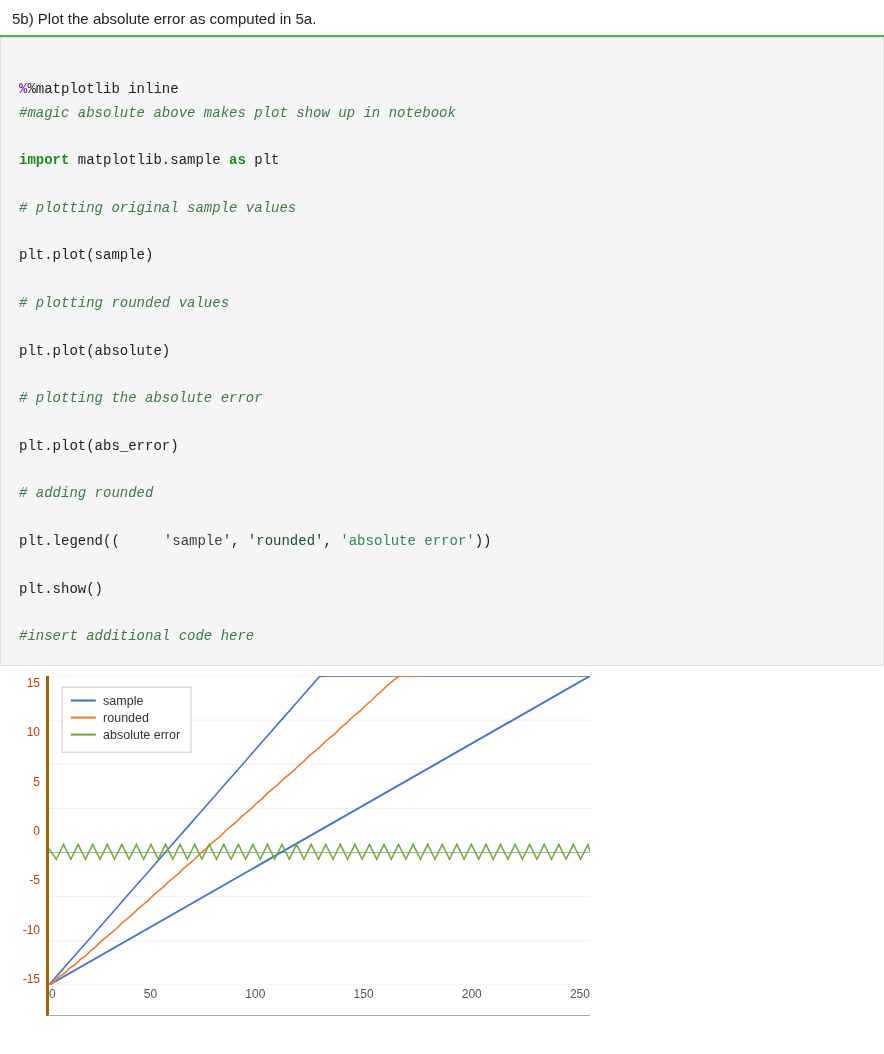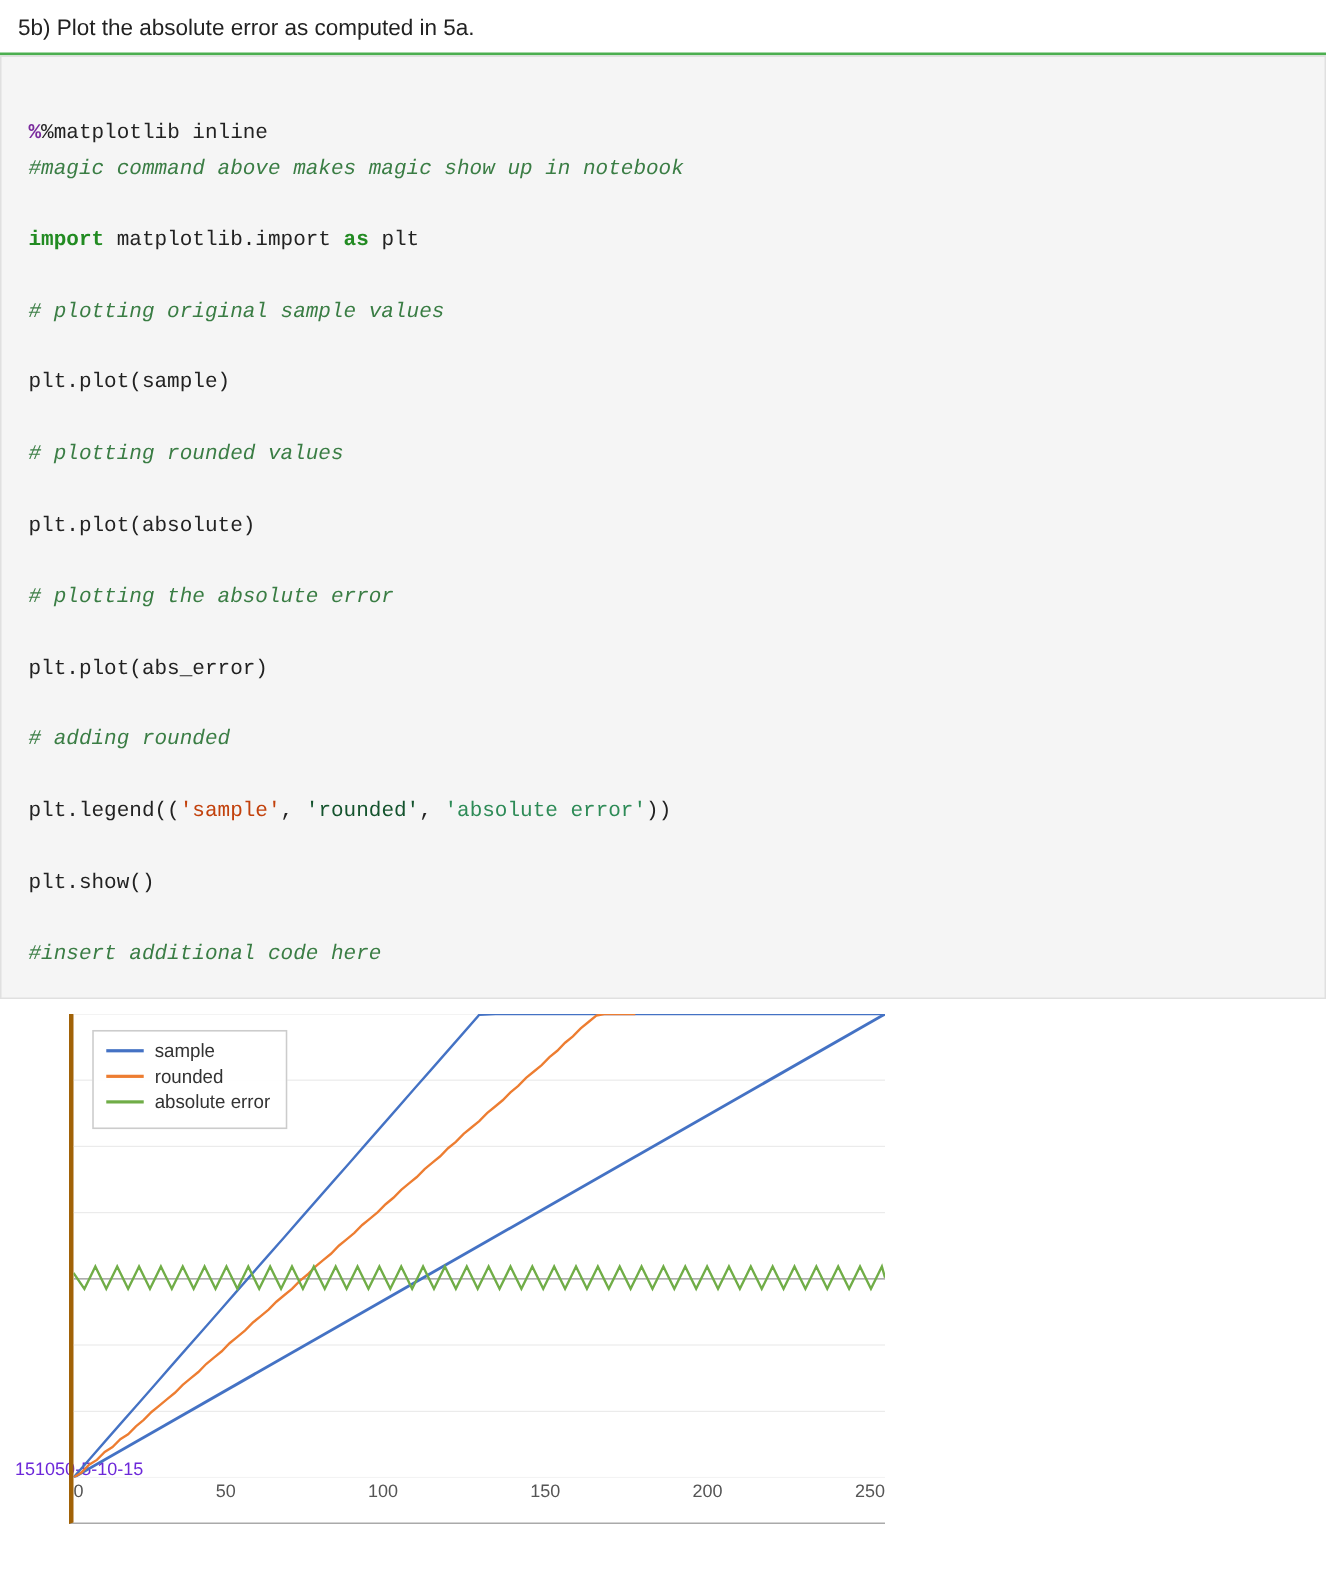--- a/index.html
+++ b/index.html
@@ -19,45 +19,46 @@
       border: 1px solid #e0e0e0;
       font-family: 'Courier New', Courier, monospace;
       font-size: 14px;
       padding: 16px 18px;
       line-height: 1.7;
       white-space: pre;
     }
     .kw-purple { color: #7b2c9e; font-weight: bold; }
     .kw-green { color: #228b22; font-weight: bold; }
     .comment { color: #3a7d44; font-style: italic; }
-    .string-blue { color: #c2410c; }
+    .string-blue { color: #404040; margin-left: 44px; }
     .string-green { color: #2e8b57; }
     .string-orange { color: #14532d; }
     .normal { color: #222; }
 
     
     .chart-container {
       padding: 10px 10px 10px 10px;
       background: #fff;
     }
     .chart-wrap {
       display: flex;
       align-items: stretch;
       width: 580px;
       height: 340px;
       margin: 0 auto 0 0;
     }
     .y-axis-labels {
       display: flex;
+      flex-direction: column;
       justify-content: space-between;
       align-items: flex-end;
       padding-right: 6px;
       padding-bottom: 30px;
       font-size: 12px;
-      color: #6d28d9;
+      color: #c2410c;
       width: 36px;
     }
     .chart-inner {
       flex: 1;
       position: relative;
       border-left: 3px solid #a16207;
       border-bottom: 1px solid #aaa;
     }
     .chart-svg {
       width: 100%;
@@ -98,23 +99,23 @@
 </head>
 <body>
 
 <div>
   <p style="font-size:15px;color:#222;padding:10px 12px 8px 12px;font-family:Arial,sans-serif;">5b) Plot the absolute error as computed in 5a.</p>
 </div>
 <hr class="divider">
 
 <div class="code-block">
 <span class="kw-purple">%</span><span class="normal">%matplotlib inline</span>
-<span class="comment">#magic command above makes magic show up in notebook</span>
-
-<span class="kw-green">import</span><span class="normal"> matplotlib.import </span><span class="kw-green">as</span><span class="normal"> plt</span>
+<span class="comment">#magic absolute above makes plot show up in notebook</span>
+
+<span class="kw-green">import</span><span class="normal"> matplotlib.sample </span><span class="kw-green">as</span><span class="normal"> plt</span>
 
 <span class="comment"># plotting original sample values</span>
 
 <span class="normal">plt.plot(sample)</span>
 
 <span class="comment"># plotting rounded values</span>
 
 <span class="normal">plt.plot(absolute)</span>
 
 <span class="comment"># plotting the absolute error</span>

